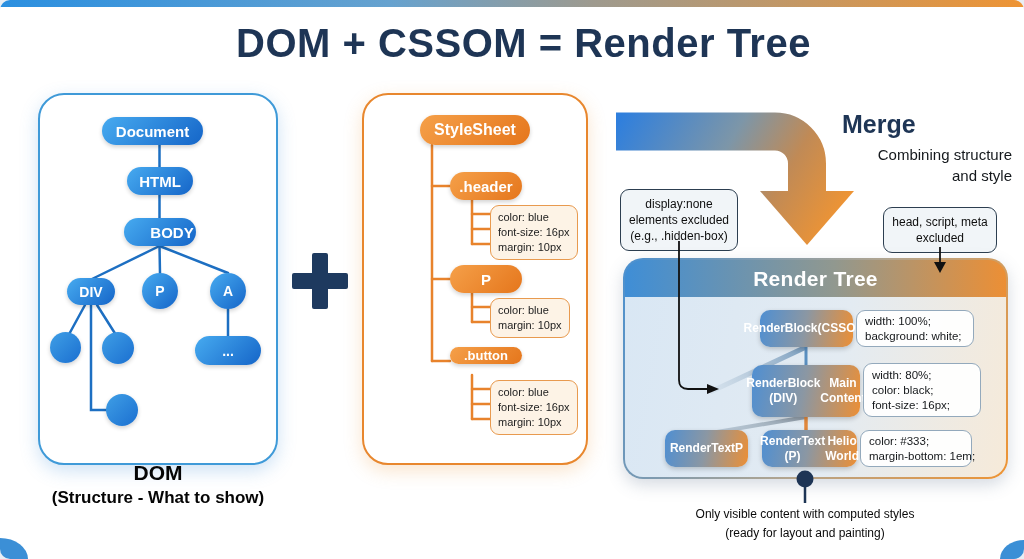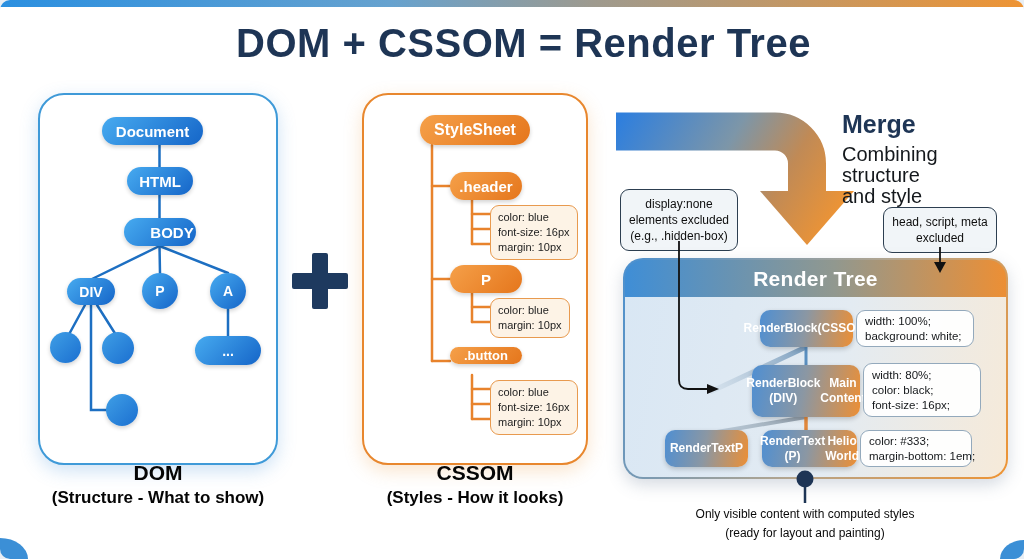--- a/index.html
+++ b/index.html
@@ -30,21 +30,21 @@
   .propbox{position:absolute;background:#fdf3e6;border:1.6px solid #e89a4f;border-radius:9px;
         padding:4px 7px;font-size:11px;line-height:15px;color:#222;white-space:nowrap;}
   
   .plus{position:absolute;left:292px;top:253px;width:56px;height:56px;}
   .plus::before{content:"";position:absolute;left:0;top:20px;width:56px;height:16px;background:#1e3a5f;border-radius:2px;}
   .plus::after{content:"";position:absolute;left:20px;top:0;width:16px;height:56px;background:#1e3a5f;border-radius:2px;}
   
   .merge-arrow{position:absolute;left:612px;top:105px;}
   .merge-text{position:absolute;left:842px;top:110px;width:170px;}
   .merge-text .mt{font-size:25px;font-weight:800;color:#1e3555;margin-bottom:5px;}
-  .merge-text .ms{font-size:20px;color:#14181c;line-height:21px;}
+  .merge-text .ms{font-size:15px;color:#14181c;line-height:21px;text-align:right;}
   
   .callout{position:absolute;background:#f1f5f8;border:1.6px solid #2c3e50;border-radius:9px;
         text-align:center;font-size:12px;line-height:16px;color:#0e0e0e;padding:6px 4px;}
   .co1{left:620px;top:189px;width:118px;}
   .co2{left:883px;top:207px;width:114px;}
   
   .rt-wrap{position:absolute;left:623px;top:258px;width:385px;height:221px;border-radius:20px;
         background:linear-gradient(115deg,#4a90d0,#b3a58e 55%,#ee9434);padding:2px;
         box-shadow:0 6px 16px rgba(90,110,140,.25);}
   .rt-inner{width:100%;height:100%;border-radius:18px;overflow:hidden;position:relative;}
@@ -142,24 +142,20 @@
       <div>margin: 10px</div>
     </div>
 
     <div class="pill pill-orange" style="left:86px;top:252px;width:72px;height:17px;font-size:13px;">.button</div>
     <div class="propbox" style="left:126px;top:285px;">
       <div>color: blue</div>
       <div>font-size: 16px</div>
       <div>margin: 10px</div>
     </div>
   </div>
-  <div class="panel-caption" style="left:362px;top:461px;width:226px;">
-    <div class="big">CSSOM</div>
-    <div class="small">(Styles - How it looks)</div>
-  </div>
 
   <svg class="merge-arrow" width="250" height="150">
     <defs>
       <linearGradient id="mg" gradientUnits="userSpaceOnUse" x1="4" y1="20" x2="210" y2="140">
         <stop offset="0" stop-color="#2f7fdd"></stop>
         <stop offset="0.45" stop-color="#7d96a8"></stop>
         <stop offset="0.72" stop-color="#c08a56"></stop>
         <stop offset="1" stop-color="#ee9434"></stop>
       </linearGradient>
     </defs>

